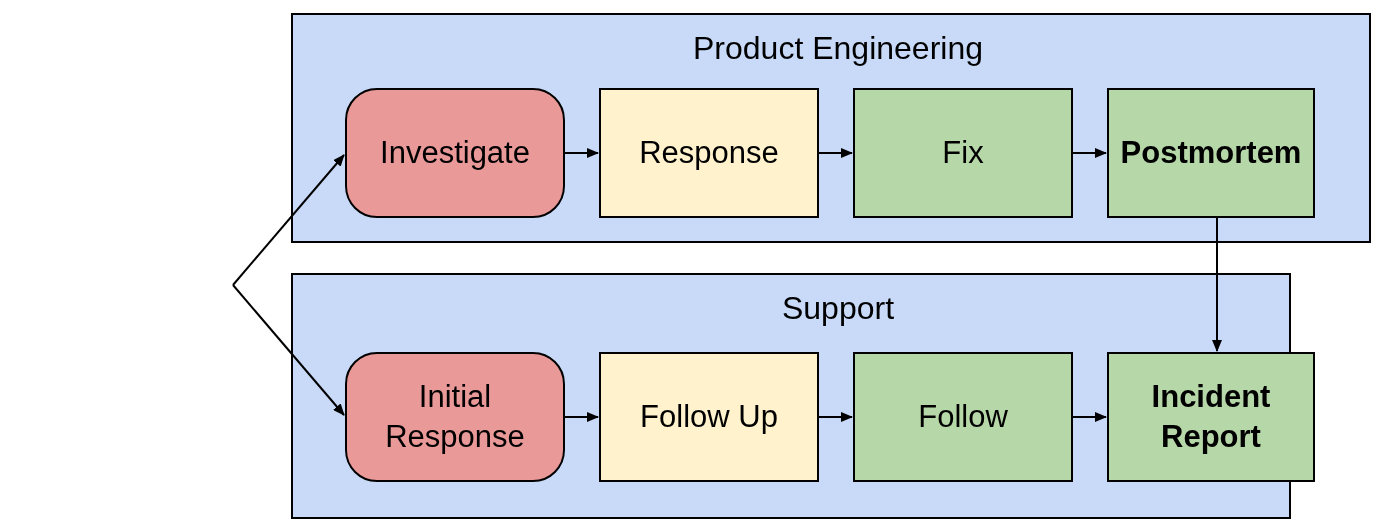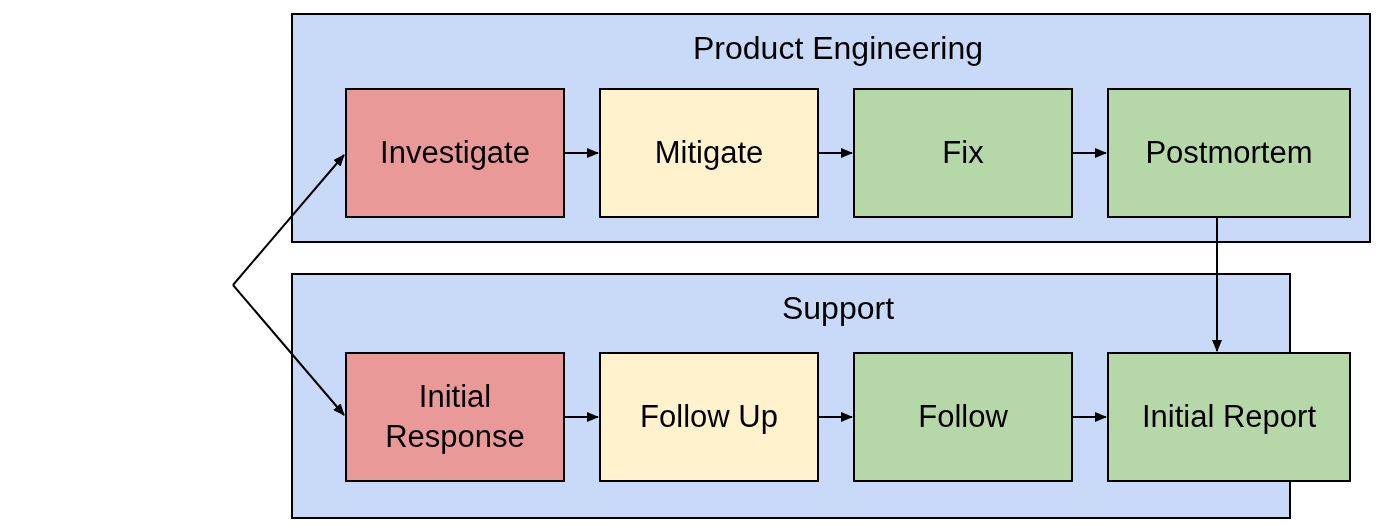--- a/index.html
+++ b/index.html
@@ -21,31 +21,31 @@
   .lane-support{ left:291px; top:273px; width:1000px; height:246px; }
   .lane-title{
     position:absolute; left:54px; top:13px; width:982px; height:40px;
     line-height:40px; text-align:center; font-size:32px; white-space:nowrap;
   }
   .node{
     position:absolute; border:2px solid var(--border); box-sizing:border-box;
     display:flex; align-items:center; justify-content:center; text-align:center;
     font-size:31px; line-height:1.3; padding:0 20px; height:130px;
   }
-  .fill-red{background:var(--red);}
+  .fill-red{background:var(--red);border-radius:32px;}
   .fill-yellow{background:var(--yellow);}
   .fill-green{background:var(--green);}
   .node-detect{ left:13px; top:220px; width:220px; }
   
   .r1{ top:88px; }
   .r2{ top:352px; }
   .c1{ left:345px;  width:220px; }
   .c2{ left:599px;  width:220px; }
   .c3{ left:853px;  width:220px; }
-  .c4{ left:1107px; width:244px; }
+  .c4{ left:1107px; width:208px;font-weight:bold; }
   svg.edges{
     position:absolute; left:0; top:0; width:1386px; height:526px;
     pointer-events:none;
   }
   svg.edges line{ stroke:var(--arrow); stroke-width:2; }
 </style>
 </head>
 <body>
 
 <div class="canvas">
@@ -53,28 +53,28 @@
   <div class="lane lane-pe">
     <div class="lane-title">Product Engineering</div>
   </div>
 
   <div class="lane lane-support">
     <div class="lane-title">Support</div>
   </div>
 
 
   <div class="node fill-red r1 c1">Investigate</div>
-  <div class="node fill-yellow r1 c2">Mitigate</div>
+  <div class="node fill-yellow r1 c2">Response</div>
   <div class="node fill-green r1 c3">Fix</div>
   <div class="node fill-green r1 c4">Postmortem</div>
 
   <div class="node fill-red r2 c1">Initial Response</div>
   <div class="node fill-yellow r2 c2">Follow Up</div>
   <div class="node fill-green r2 c3">Follow</div>
-  <div class="node fill-green r2 c4">Initial Report</div>
+  <div class="node fill-green r2 c4">Incident Report</div>
 
   <svg class="edges" viewBox="0 0 1386 526" xmlns="http://www.w3.org/2000/svg">
     <defs>
       <marker id="ah" markerUnits="userSpaceOnUse" markerWidth="12" markerHeight="10" refX="11" refY="5" orient="auto">
         <path d="M0,0 L12,5 L0,10 z" fill="#000000"></path>
       </marker>
     </defs>
     <line x1="233" y1="285" x2="344" y2="155" marker-end="url(#ah)"></line>
     <line x1="233" y1="285" x2="344" y2="415" marker-end="url(#ah)"></line>
     <line x1="565" y1="153" x2="598" y2="153" marker-end="url(#ah)"></line>

